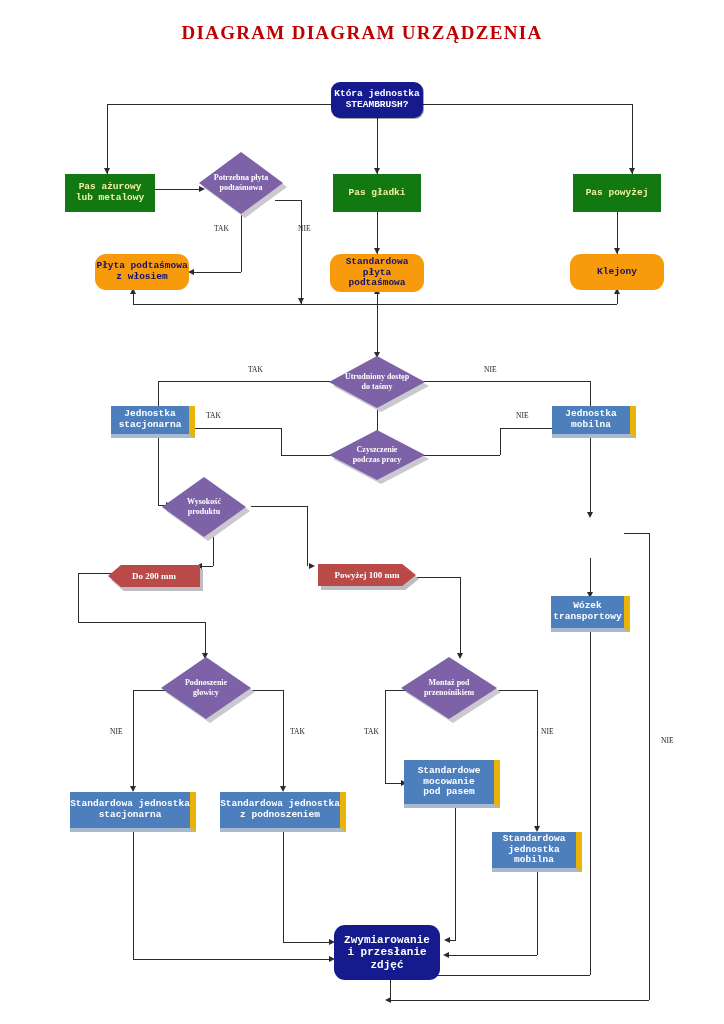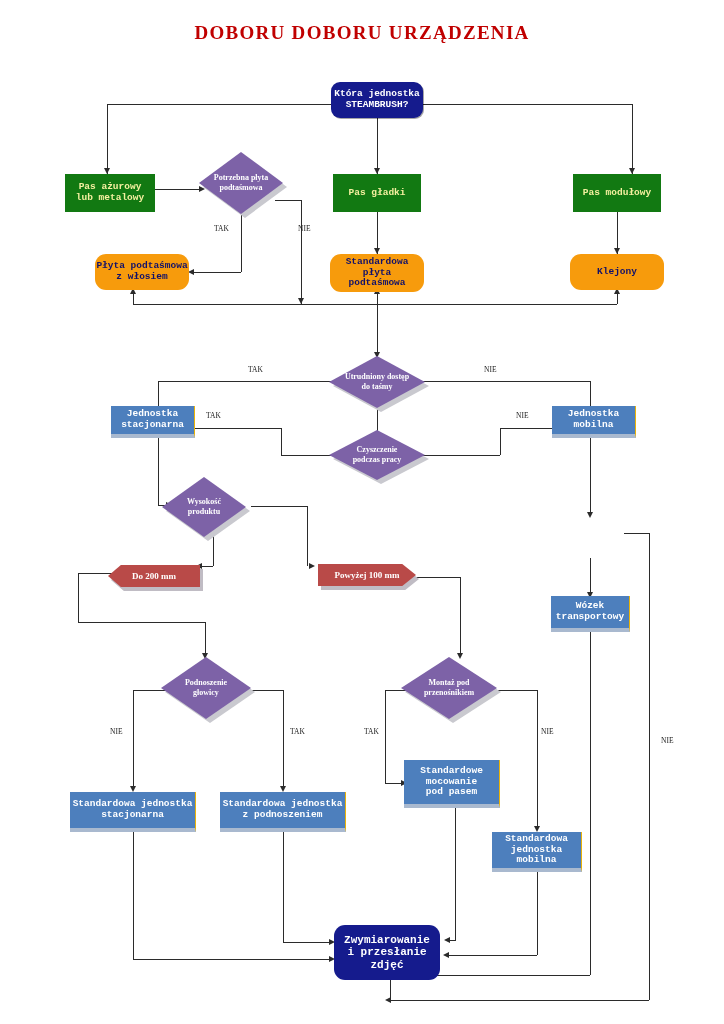--- a/index.html
+++ b/index.html
@@ -13,21 +13,21 @@
 
   
   .node{position:absolute;display:flex;align-items:center;justify-content:center;
         text-align:center;font-weight:bold;line-height:1.15;box-sizing:border-box;z-index:5;font-family:Liberation Mono, monospace;}
 
   .n-navy{background:#151b8d;color:#ffffff;border-radius:9px;font-size:9.5px;
           box-shadow:1px 1px 0 rgba(0,0,0,.35);}
   .n-green{background:#127912;color:#f5f0a0;font-size:9.5px;}
   .n-orange{background:#f79b0c;color:#10106b;border-radius:11px;font-size:9.5px;}
   .n-blue{background:#4d7fbd;color:#ffffff;font-size:9.5px;
-          border-bottom:4px solid #a9b9cf;border-right:1px solid #eab308;}
+          border-bottom:4px solid #a9b9cf;border-right:6px solid #eab308;}
   .n-navy2{background:#151b8d;color:#ffffff;border-radius:11px;font-size:11px;}
 
   
   .dia{position:absolute;z-index:5;}
   .dia .sh{position:absolute;inset:0;background:#7d62a7;
            clip-path:polygon(50% 0,100% 50%,50% 100%,0 50%);}
   .dia .shadow{position:absolute;inset:0;background:#c9c9cf;
            clip-path:polygon(50% 0,100% 50%,50% 100%,0 50%);
            transform:translate(4px,4px);}
   .dia .tx{position:absolute;inset:0;display:flex;align-items:center;
@@ -61,21 +61,21 @@
          border-left:6px solid #2b2b2b;}
 
   .lbl{position:absolute;font-size:7.5px;color:#1a1a1a;z-index:3;
        font-family:"Liberation Serif","DejaVu Serif",serif;}
 </style>
 </head>
 <body>
 
 <div id="canvas">
 
-  <div class="title">DOBORU  DOBORU  URZĄDZENIA</div>
+  <div class="title">DIAGRAM  DIAGRAM  URZĄDZENIA</div>
 
   <div class="v" style="left:107px;top:104px;height:70px;"></div>
   <div class="h" style="left:107px;top:104px;width:224px;"></div>
   <div class="arw d" style="left:103.5px;top:168px;"></div>
 
   <div class="v" style="left:377px;top:118px;height:56px;"></div>
   <div class="arw d" style="left:373.5px;top:168px;"></div>
 
   <div class="h" style="left:423px;top:104px;width:209px;"></div>
   <div class="v" style="left:632px;top:104px;height:70px;"></div>
@@ -215,21 +215,21 @@
 
   <div class="node n-green" style="left:65px;top:174px;width:90px;height:38px;">
     <span>Pas ażurowy<br>lub metalowy</span>
   </div>
 
   <div class="node n-green" style="left:333px;top:174px;width:88px;height:38px;">
     <span>Pas gładki</span>
   </div>
 
   <div class="node n-green" style="left:573px;top:174px;width:88px;height:38px;">
-    <span>Pas modułowy</span>
+    <span>Pas powyżej</span>
   </div>
 
   <div class="dia" style="left:199px;top:152px;width:84px;height:62px;">
     <div class="shadow"></div>
     <div class="sh"></div>
     <div class="tx">Potrzebna płyta<br>podtaśmowa</div>
   </div>
 
   <div class="node n-orange" style="left:95px;top:254px;width:94px;height:36px;">
     <span>Płyta podtaśmowa<br>z włosiem</span>

